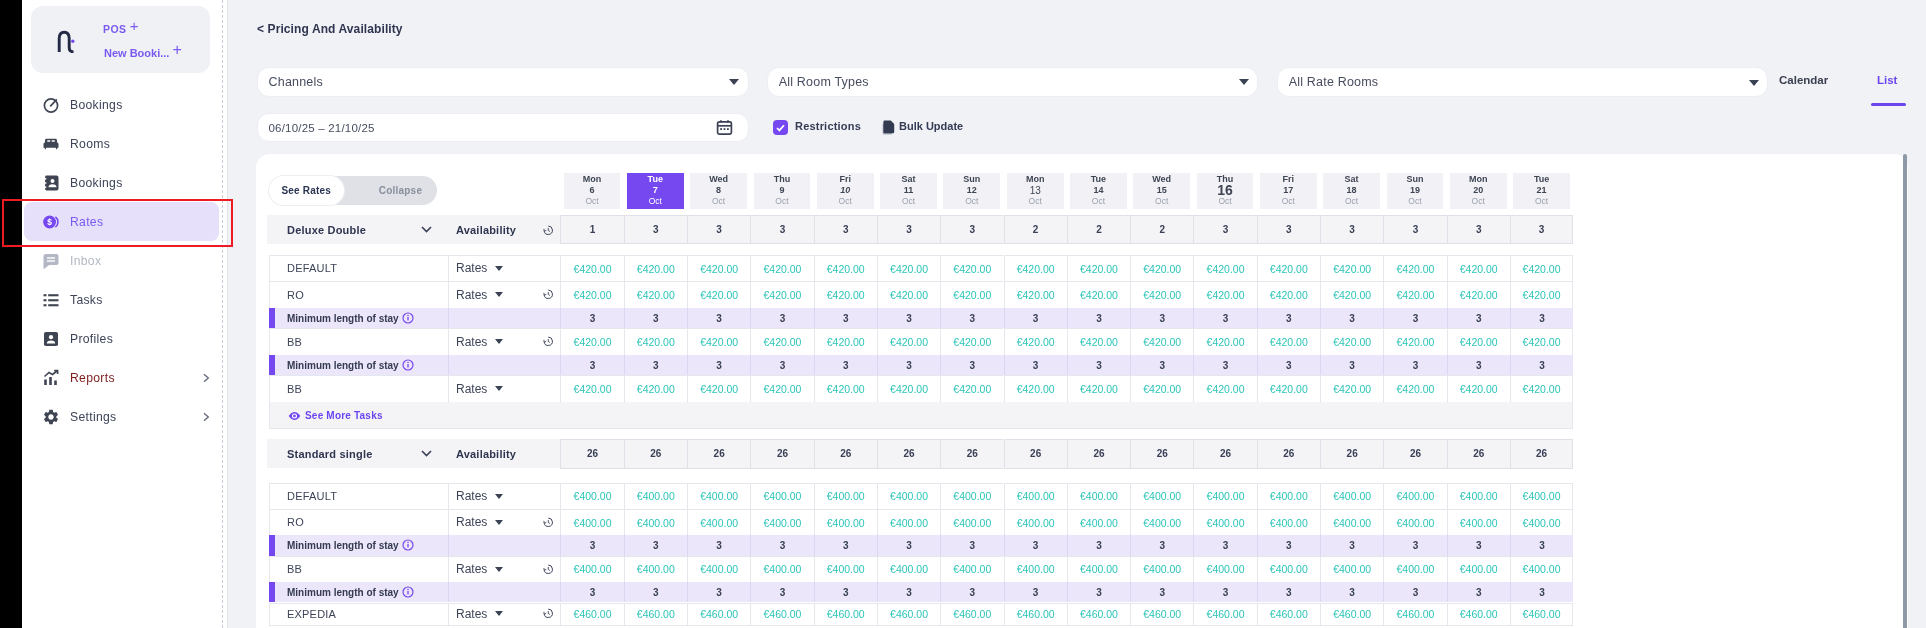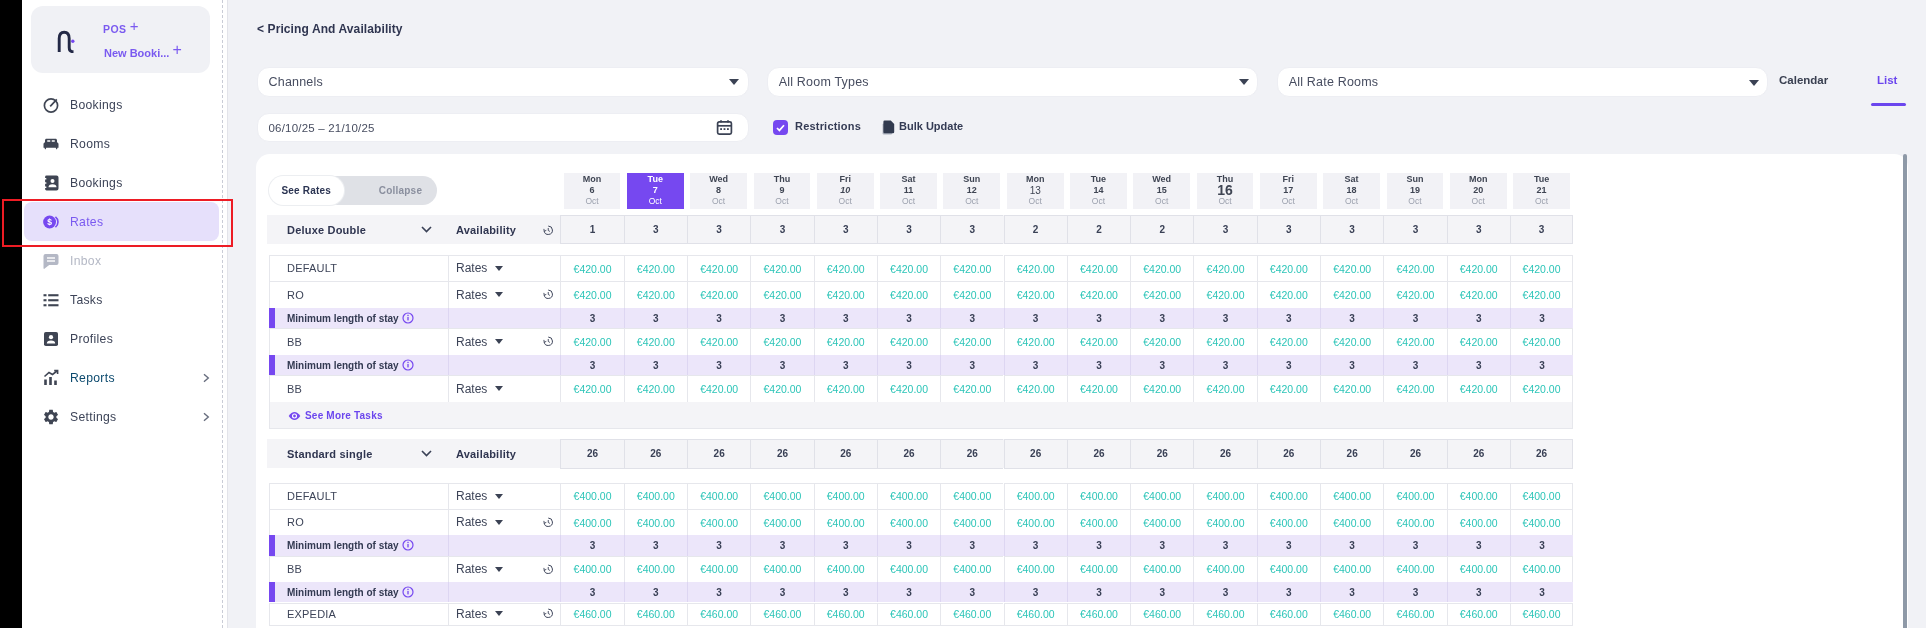--- a/index.html
+++ b/index.html
@@ -78,21 +78,21 @@
 <div style="position:absolute;left:70.0px;top:329.5px;width:120.0px;height:18.0px;display:flex;align-items:center;font-size:12.2px;font-weight:500;color:#3d4458;letter-spacing:.3px;">Profiles</div>
 <div style="position:absolute;left:42.0px;top:368.5px;width:18.0px;height:18.0px;" class="ctr">
     <svg width="18" height="18" viewBox="0 0 18 18">
       <rect x="2.2" y="10.5" width="2.6" height="5.5" fill="#3f4553"></rect>
       <rect x="7.2" y="8" width="2.6" height="8" fill="#3f4553"></rect>
       <rect x="12.2" y="11.5" width="2.6" height="4.5" fill="#3f4553"></rect>
       <path d="M2.5,7.5 L7,3.5 L10.5,5.5 L15,2" fill="none" stroke="#3f4553" stroke-width="1.6"></path>
       <path d="M12.2,1.6 L15.6,1.6 L15.6,5" fill="none" stroke="#3f4553" stroke-width="1.6"></path>
     </svg>
   </div>
-<div style="position:absolute;left:70.0px;top:368.5px;width:120.0px;height:18.0px;display:flex;align-items:center;font-size:12.2px;font-weight:500;color:#0c4a6e;letter-spacing:.3px;">Reports</div>
+<div style="position:absolute;left:70.0px;top:368.5px;width:120.0px;height:18.0px;display:flex;align-items:center;font-size:12.2px;font-weight:500;color:#7f1d1d;letter-spacing:.3px;">Reports</div>
 <svg style="position:absolute;left:202.0px;top:372.5px;width:8.0px;height:10.0px;" viewBox="0 0 8 10">
     <path d="M2,1.2 L6.3,5 L2,8.8" fill="none" stroke="#676d7e" stroke-width="1.4"></path>
   </svg>
 <div style="position:absolute;left:42.0px;top:407.5px;width:18.0px;height:18.0px;" class="ctr">
     <svg width="18" height="18" viewBox="0 0 24 24">
       <path fill="#3f4553" d="M19.14 12.94c.04-.3.06-.61.06-.94 0-.32-.02-.64-.07-.94l2.03-1.58c.18-.14.23-.41.12-.61l-1.92-3.32c-.12-.22-.37-.29-.59-.22l-2.39.96c-.5-.38-1.03-.7-1.62-.94l-.36-2.54c-.04-.24-.24-.41-.48-.41h-3.84c-.24 0-.43.17-.47.41l-.36 2.54c-.59.24-1.13.57-1.62.94l-2.39-.96c-.22-.08-.47 0-.59.22L2.74 8.87c-.12.21-.08.47.12.61l2.03 1.58c-.05.3-.09.63-.09.94s.02.64.07.94l-2.03 1.58c-.18.14-.23.41-.12.61l1.92 3.32c.12.22.37.29.59.22l2.39-.96c.5.38 1.03.7 1.62.94l.36 2.54c.05.24.24.41.48.41h3.84c.24 0 .44-.17.47-.41l.36-2.54c.59-.24 1.13-.56 1.62-.94l2.39.96c.22.08.47 0 .59-.22l1.92-3.32c.12-.22.07-.47-.12-.61l-2.01-1.58zM12 15.6c-1.98 0-3.6-1.62-3.6-3.6s1.62-3.6 3.6-3.6 3.6 1.62 3.6 3.6-1.62 3.6-3.6 3.6z"></path>
     </svg>
   </div>
 <div style="position:absolute;left:70.0px;top:407.5px;width:120.0px;height:18.0px;display:flex;align-items:center;font-size:12.2px;font-weight:500;color:#3d4458;letter-spacing:.3px;">Settings</div>
 <svg style="position:absolute;left:202.0px;top:411.5px;width:8.0px;height:10.0px;" viewBox="0 0 8 10">

